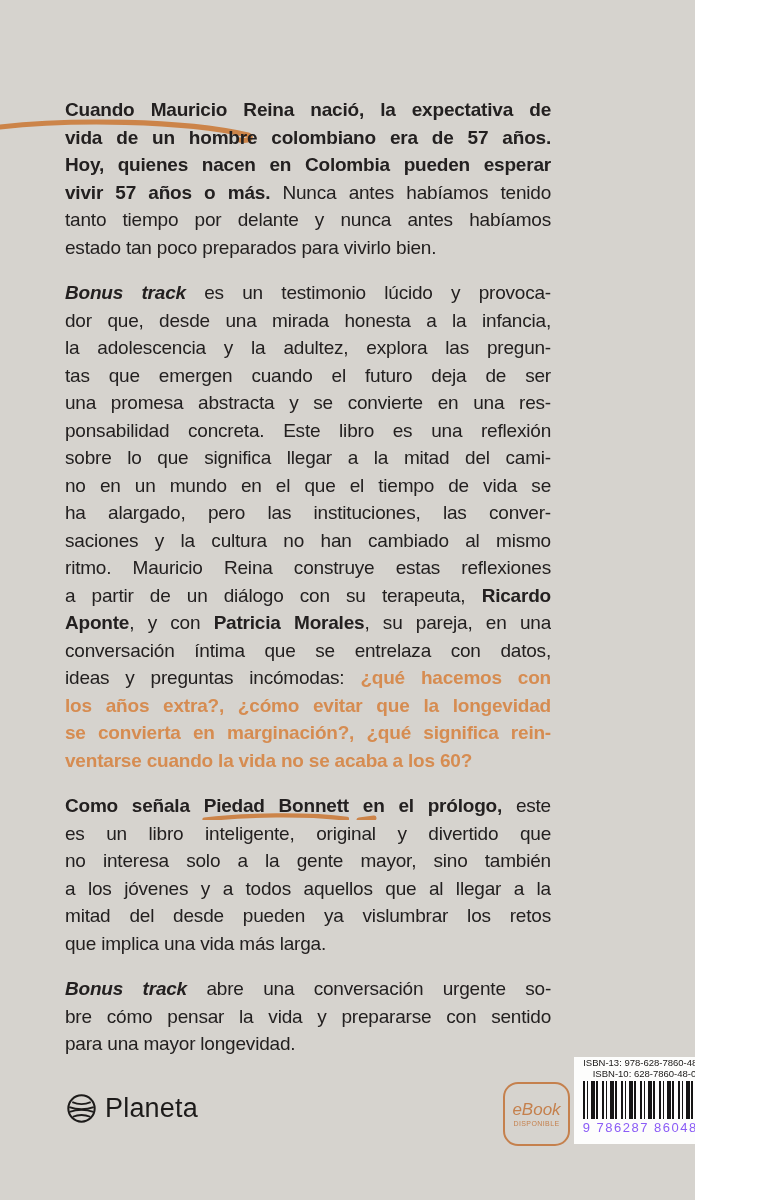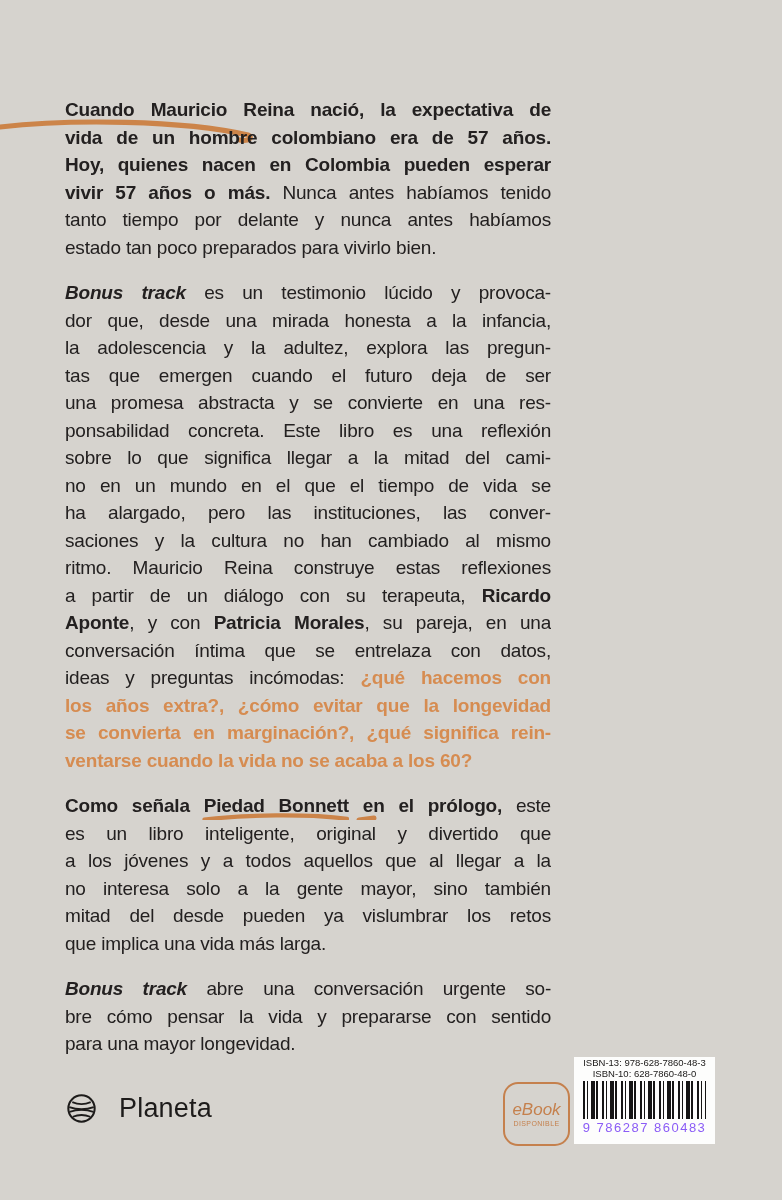--- a/index.html
+++ b/index.html
@@ -1,18 +1,18 @@
 <!DOCTYPE html>
 <html><head>
 <meta charset="utf-8">
 <style>
   html,body{margin:0;padding:0;}
   body{width:782px;height:1200px;font-family:"Liberation Sans",sans-serif;}
   .cover{
-    position:relative;width:782px;height:1200px;overflow:hidden;
+    position:relative;width:695px;height:1200px;overflow:hidden;
     background:#d6d3ce;color:#232020;
   }
   
   .content{position:absolute;left:65px;top:96px;width:486px;}
   .para{margin:0 0 18px 0;}
   .line{
     font-size:19px;line-height:27.5px;height:27.5px;letter-spacing:-0.2px;
     text-align:justify;text-align-last:justify;overflow:hidden;white-space:normal;
   }
   .line.last{text-align-last:left;}
@@ -20,21 +20,21 @@
   .seg-b{font-weight:700;}
   .seg-bi{font-weight:700;font-style:italic;}
   .seg-o{font-weight:700;color:#d68c51;}
   .hand-underline{position:relative;}
   .uline{position:absolute;left:-2px;bottom:-8px;width:102%;height:12px;overflow:visible;}
   .udash{position:absolute;right:-30px;bottom:-8px;width:24px;height:12px;overflow:visible;}
   
   .swoosh1{position:absolute;left:0;top:118px;width:272px;height:28px;overflow:visible;}
   
   .footer-left{position:absolute;left:66px;top:1093px;}
-  .brand{display:flex;gap:22px;}
+  .brand{display:flex;gap:8px;}
   .brand-name{font-size:27px;font-weight:500;letter-spacing:0.2px;color:#1d1b1a;}
   .website{margin-top:6px;font-size:19px;letter-spacing:1.6px;color:#262422;}
   
   .ebook-badge{
     position:absolute;left:503px;top:1082px;width:67px;height:64px;box-sizing:border-box;
     border:2.5px solid #c5804d;border-radius:15px;color:#c5804d;
     display:flex;flex-direction:column;align-items:center;justify-content:center;
   }
   .ebook-title{font-size:17px;line-height:18px;font-style:italic;}
   .ebook-sub{font-size:7px;letter-spacing:0.4px;margin-top:1px;}
@@ -93,22 +93,22 @@
           <div class="line"><span class="seg-o">se convierta en marginación?, ¿qué significa rein-</span></div>
           <div class="line last"><span class="seg-o">ventarse cuando la vida no se acaba a los 60?</span></div>
         </div>
         <div class="para">
           <div class="line"><span class="seg-b">Como señala </span><span class="seg-b hand-underline">Piedad Bonnett<svg class="uline" viewBox="0 0 200 14" preserveAspectRatio="none">
                 <path d="M3,9 C55,3 145,2 196,8" fill="none" stroke="#cc8449" stroke-width="5" stroke-linecap="round"></path>
               </svg><svg class="udash" viewBox="0 0 24 12">
                 <path d="M4,8 L19,6" fill="none" stroke="#cc8449" stroke-width="5" stroke-linecap="round"></path>
               </svg></span><span class="seg-b"> en el prólogo,</span><span class="seg-r"> este</span></div>
           <div class="line"><span class="seg-r">es un libro inteligente, original y divertido que</span></div>
+          <div class="line"><span class="seg-r">no interesa solo a la gente mayor, sino también</span></div>
           <div class="line"><span class="seg-r">a los jóvenes y a todos aquellos que al llegar a la</span></div>
-          <div class="line"><span class="seg-r">no interesa solo a la gente mayor, sino también</span></div>
           <div class="line"><span class="seg-r">mitad del desde pueden ya vislumbrar los retos</span></div>
           <div class="line last"><span class="seg-r">que implica una vida más larga.</span></div>
         </div>
         <div class="para">
           <div class="line"><span class="seg-bi">Bonus track</span><span class="seg-r"> abre una conversación urgente so-</span></div>
           <div class="line"><span class="seg-r">bre cómo pensar la vida y prepararse con sentido</span></div>
           <div class="line last"><span class="seg-r">para una mayor longevidad.</span></div>
         </div>
       </div>
   </div>

